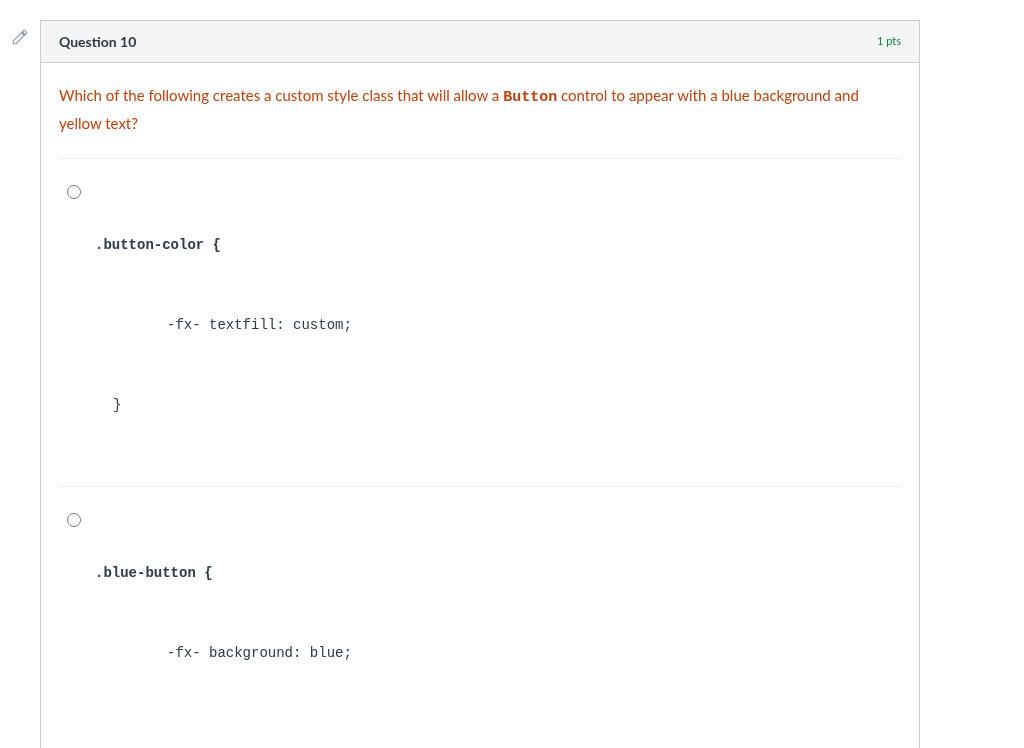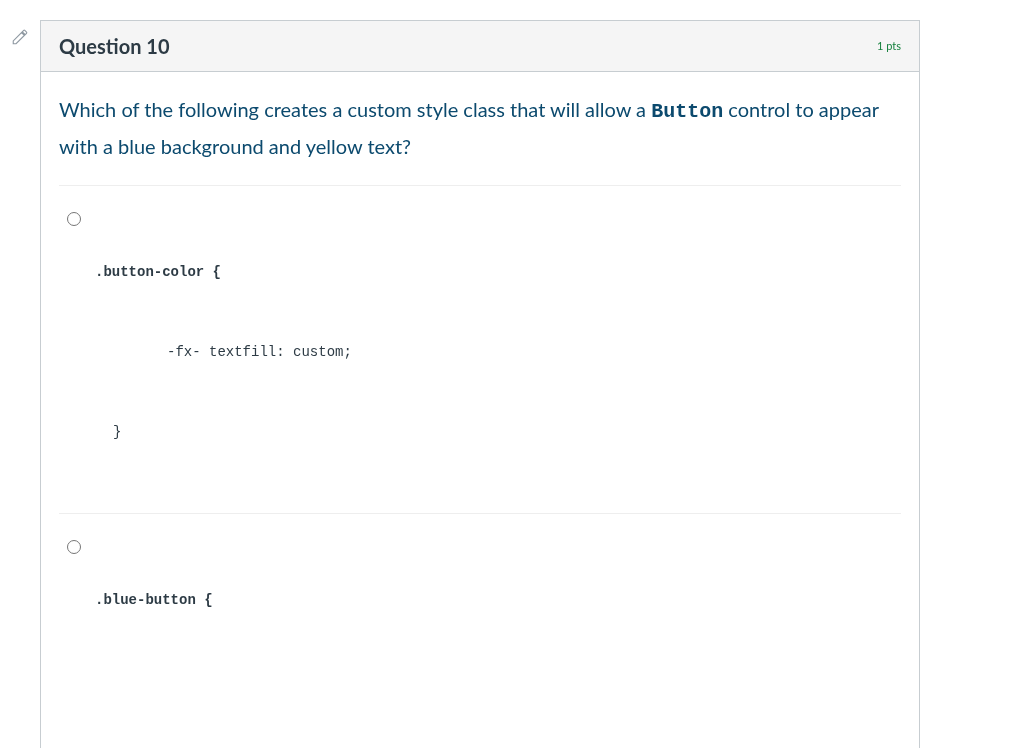--- a/index.html
+++ b/index.html
@@ -34,33 +34,33 @@
     .question-header {
       display: flex;
       justify-content: space-between;
       align-items: center;
       padding: 10px 18px;
       border-bottom: 1px solid #c7cdd1;
       background: #f5f5f5;
     }
     .question-title {
       font-weight: 700;
-      font-size: 20px;
+      font-size: 14px;
       color: #2d3b45;
     }
     .question-points {
       font-size: 11px;
       color: #15803d;
     }
     .question-body {
       padding: 20px 18px 16px 18px;
     }
     .question-text {
-      font-size: 20px;
-      color: #0c4a6e;
+      font-size: 15px;
+      color: #c2410c;
       margin-bottom: 22px;
       line-height: 1.7;
     }
     .inline-code {
       font-family: "Courier New", Courier, monospace;
       font-weight: 700;
     }
     .answers {
       display: flex;
       flex-direction: column;
@@ -124,20 +124,21 @@
             <span class="line-close">}</span>
           </div>
         </div>
 
         <div class="answer-row">
           <div class="radio-col">
             <input type="radio" name="q10" style="">
           </div>
           <div class="code-block">
             <span class="line-open sel">.blue-button {</span>
+            <span class="line-indent">-fx- background: blue;</span>
             
             
           </div>
         </div>
 
       </div>
     </div>
   </div>
 </div>
 

